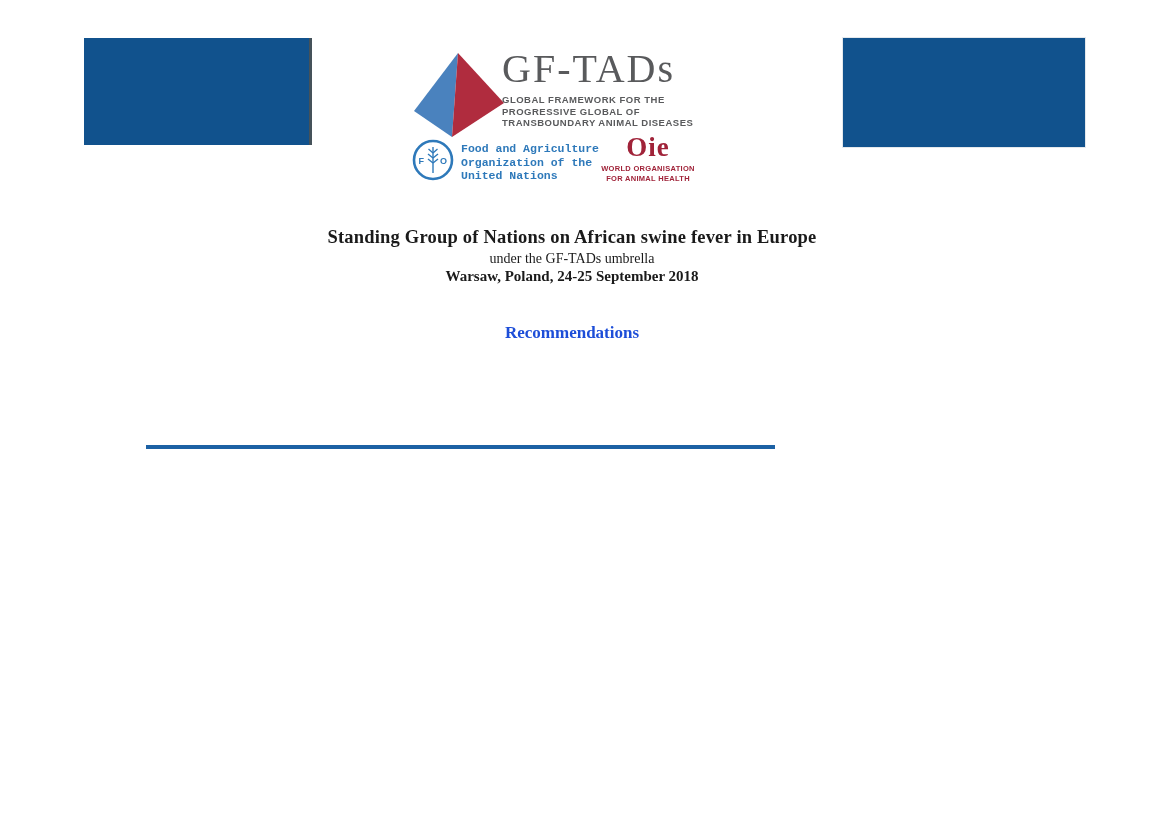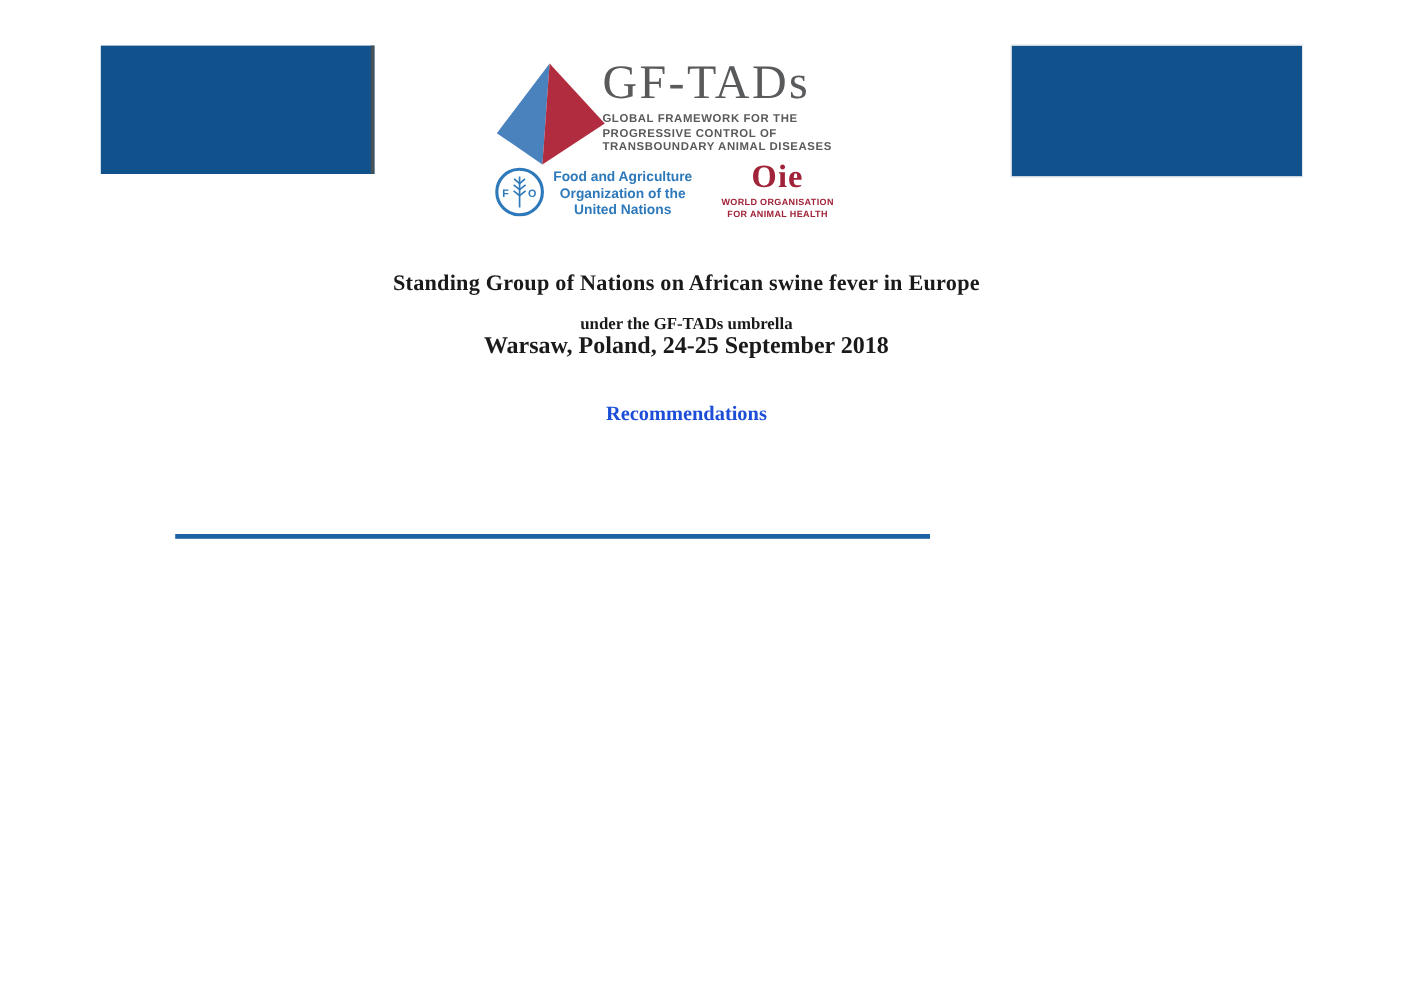--- a/index.html
+++ b/index.html
@@ -27,40 +27,40 @@
     font-weight:400; letter-spacing:2px; white-space:nowrap;
   }
   .gftads-tagline {
     margin-top:6px; font-family:"Liberation Sans", sans-serif;
     font-size:9.5px; line-height:11.5px; letter-spacing:0.5px; font-weight:600;
     white-space:nowrap;
   }
 
   .fao { position:absolute; left:412px; top:139px; display:flex; gap:7px; }
   .fao-text {
-    font-family:Liberation Sans, sans-serif; font-size:11.5px; font-weight:bold;
-    color:#2E79BA; line-height:13.5px; padding-top:3px; white-space:nowrap;text-align:center;
+    font-family:Liberation Mono, monospace; font-size:11.5px; font-weight:bold;
+    color:#2E79BA; line-height:13.5px; padding-top:3px; white-space:nowrap;
   }
 
   .oie { position:absolute; left:597px; top:134px; width:102px; text-align:center; color:#A02339; }
   .oie-wordmark {
     font-family:"Liberation Serif", serif; font-size:27px; line-height:27px;
     font-weight:bold; letter-spacing:1px;
   }
   .oie-tagline {
     margin-top:3px; font-family:"Liberation Sans", sans-serif; font-size:7.5px;
     font-weight:bold; letter-spacing:0.3px; line-height:9.5px; white-space:nowrap;
   }
 
   
   .heading { position:absolute; left:252px; top:227px; width:640px; text-align:center; color:#1a1a1a; }
   .heading-title   { font-size:18.5px; font-weight:bold; letter-spacing:0.2px; line-height:21px; }
-  .heading-subtitle{ font-size:14px; line-height:17px; margin-top:14px;font-weight:bold; }
+  .heading-subtitle{ font-size:14px; line-height:17px; margin-top:2px; }
   .heading-meeting { font-size:16.5px; font-weight:bold; line-height:19px; margin-top:23px; }
-  .heading-location{ font-size:20px; font-weight:bold; line-height:19px; }
+  .heading-location{ font-size:15px; font-weight:bold; line-height:19px; }
   .heading-section { font-size:17px; font-weight:bold; line-height:20px; margin-top:37px; color:#1d4ed8; }
 
   
   .divider { position:absolute; left:146px; top:445px; width:629px; height:4px; background:#1C61A4; }
 
   
   .bottom-rect {
     position:absolute; left:550px; top:766px; width:66px; height:22px;
     background:#172F6E; border-right:2px solid #c9d6ee;
   }
@@ -77,21 +77,21 @@
     <svg width="94" height="88" viewBox="0 0 94 88">
       <polygon points="46,2 2,60 40,86" fill="#4A82BE"></polygon>
       <polygon points="46,2 40,86 92,52" fill="#B02C3E"></polygon>
     </svg>
   </div>
 
   <div class="gftads">
     <div class="gftads-wordmark">GF-TADs</div>
     <div class="gftads-tagline">
       <div>GLOBAL FRAMEWORK FOR THE</div>
-      <div>PROGRESSIVE CONTROL OF</div>
+      <div>PROGRESSIVE GLOBAL OF</div>
       <div>TRANSBOUNDARY ANIMAL DISEASES</div>
     </div>
   </div>
 
   <div class="fao">
     <span>
       <svg width="42" height="42" viewBox="0 0 42 42">
         <circle cx="21" cy="21" r="19" fill="none" stroke="#2E79BA" stroke-width="2.6"></circle>
         <text x="6.5" y="25" font-family="Liberation Sans, sans-serif" font-size="9" font-weight="bold" fill="#2E79BA">F</text>
         <text x="28" y="25" font-family="Liberation Sans, sans-serif" font-size="9" font-weight="bold" fill="#2E79BA">O</text>

